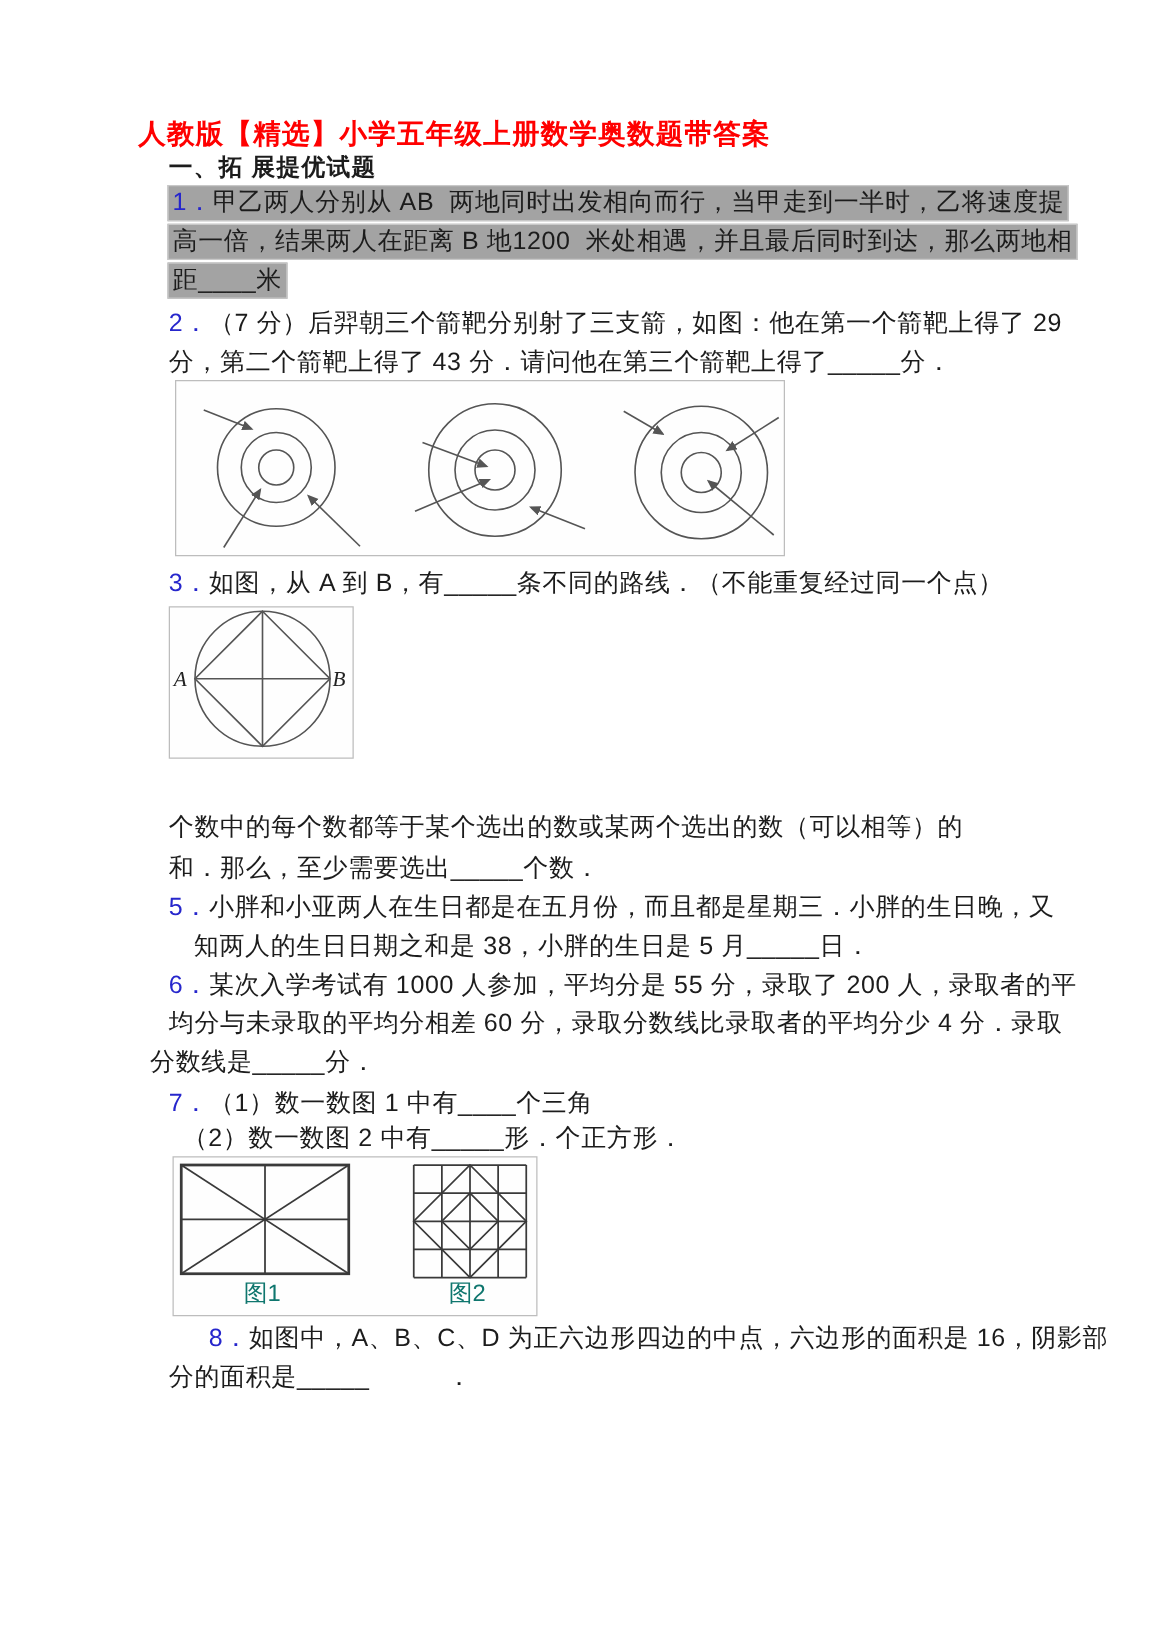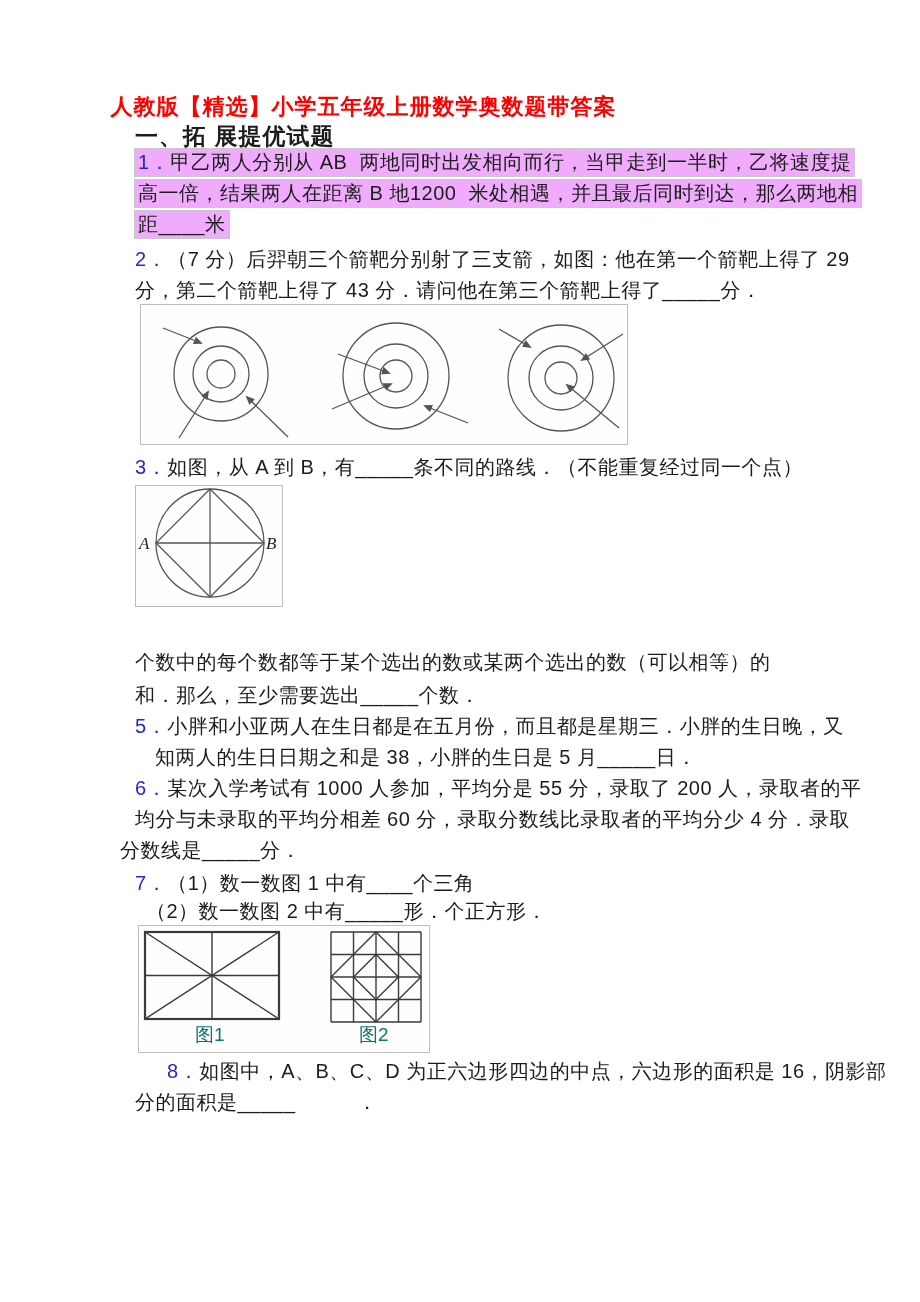--- a/index.html
+++ b/index.html
@@ -5,30 +5,30 @@
   html,body{margin:0;padding:0;background:#ffffff;}
   .page{
     position:relative;width:920px;height:1302px;background:#ffffff;overflow:hidden;
     font-family:"Liberation Sans","DejaVu Sans",sans-serif;color:#1c1c1c;
   }
   .doc-title{
     position:absolute;left:0;top:92px;width:727px;text-align:center;
     color:#ff0000;font-weight:bold;font-size:22px;letter-spacing:1px;white-space:pre;
   }
   .section-heading{
-    position:absolute;left:135px;top:121px;font-size:23px;font-weight:bold;
+    position:absolute;left:135px;top:121px;font-size:19px;font-weight:bold;
     letter-spacing:1px;white-space:pre;
   }
   .line{
     position:absolute;font-size:20px;line-height:29px;letter-spacing:0.5px;
     white-space:pre;
   }
   .boxed{
     border:1px solid #c8c8c8;line-height:27px;height:27px;padding:0 3px;
-    background:#f0abfc;
+    background:#a3a3a3;
   }
   .qnum{color:#2626cc;}
   .figbox{
     position:absolute;border:1px solid #bdbdbd;background:#fefefe;
   }
   .figlabel{
     position:absolute;font-size:19px;color:#0f766e;white-space:pre;
   }
   svg{display:block;}
   .stroke{stroke:#555;fill:none;stroke-width:1.3;}

